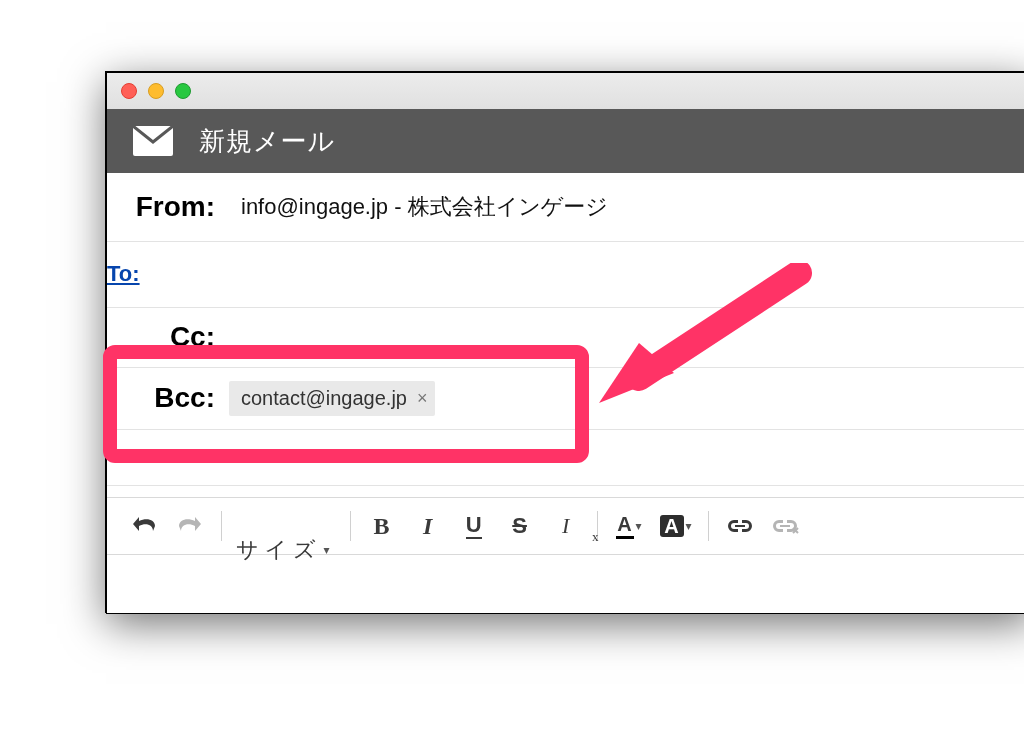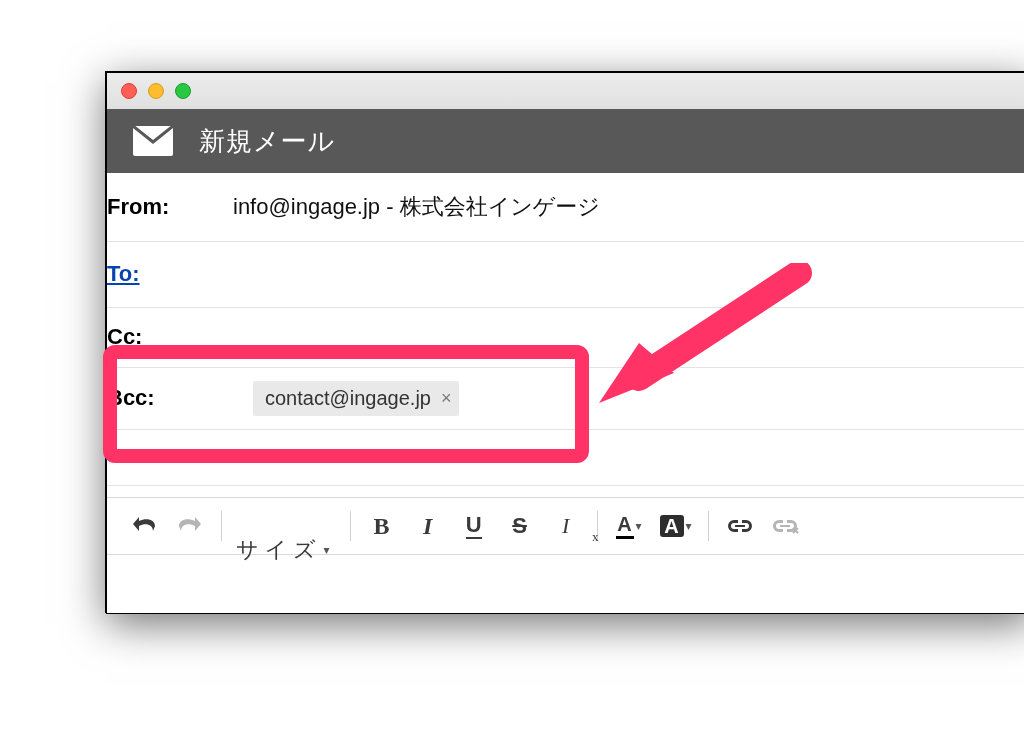--- a/index.html
+++ b/index.html
@@ -11,30 +11,30 @@
   .red{background:#ff5f57;border:1px solid #e33e32;}
   .yellow{background:#febc2e;border:1px solid #d89d22;}
   .green{background:#28c840;border:1px solid #1f9a31;}
   
   .dark-header{position:absolute;left:0;top:36px;right:0;height:64px;background:#585858;display:flex;align-items:center;padding-left:26px;}
   .env-icon svg{display:block;}
   .header-title{color:#fff;font-size:26px;margin-left:26px;letter-spacing:1px;}
   
   .row{position:absolute;left:0;right:0;display:flex;align-items:center;border-bottom:1px solid #e3e3e3;}
   .from-row{top:100px;height:68px;}
-  .label{font-weight:bold;font-size:22px;text-align:left;width:118px;padding-right:10px;box-sizing:border-box;color:#000;}
-  .from-val{font-size:22px;color:#111;margin-left:8px;}
+  .label{font-weight:bold;font-size:28px;text-align:right;width:118px;padding-right:10px;box-sizing:border-box;color:#000;}
+  .from-val{font-size:22px;color:#111;margin-left:16px;}
   
   .to-row{top:168px;height:66px;}
   .to-label{font-weight:bold;font-size:22px;text-align:left;width:118px;padding-right:10px;box-sizing:border-box;color:#0645ad;text-decoration:underline;}
   
   .cc-row{top:234px;height:60px;}
   
   .bcc-row{top:294px;height:62px;}
-  .chip{display:inline-flex;align-items:center;background:#e9e9e9;color:#333;font-size:20px;padding:6px 8px 6px 12px;border-radius:2px;margin-left:28px;}
+  .chip{display:inline-flex;align-items:center;background:#e9e9e9;color:#333;font-size:20px;padding:6px 8px 6px 12px;border-radius:2px;margin-left:4px;}
   .chip-x{margin-left:10px;color:#777;font-size:18px;cursor:pointer;}
   
   .subj-row{top:356px;height:56px;}
   
   .highlight{position:absolute;left:-4px;top:272px;width:458px;height:90px;border:14px solid #ff3366;border-radius:12px;pointer-events:none;}
   
   .arrow-wrap{position:absolute;left:462px;top:190px;pointer-events:none;}
   
   .toolbar{position:absolute;left:0;right:0;top:424px;height:56px;background:#fff;border-top:1px solid #d9d9d9;border-bottom:1px solid #d9d9d9;display:flex;align-items:center;padding-left:14px;color:#3a3a3a;font-size:20px;}
   .tb-btn{display:inline-flex;align-items:center;justify-content:center;height:34px;min-width:30px;padding:0 8px;color:#3a3a3a;cursor:pointer;}

